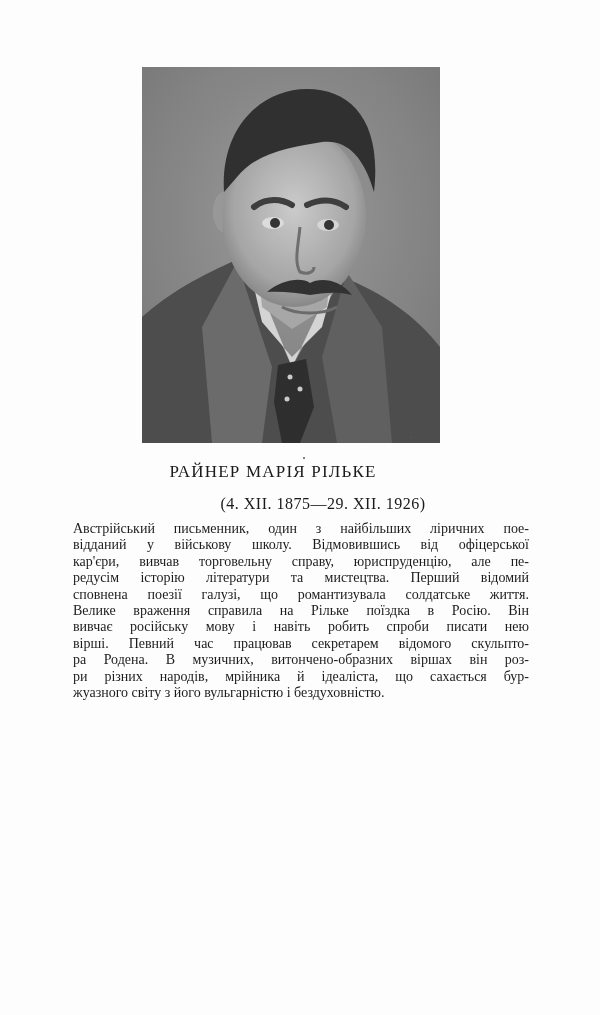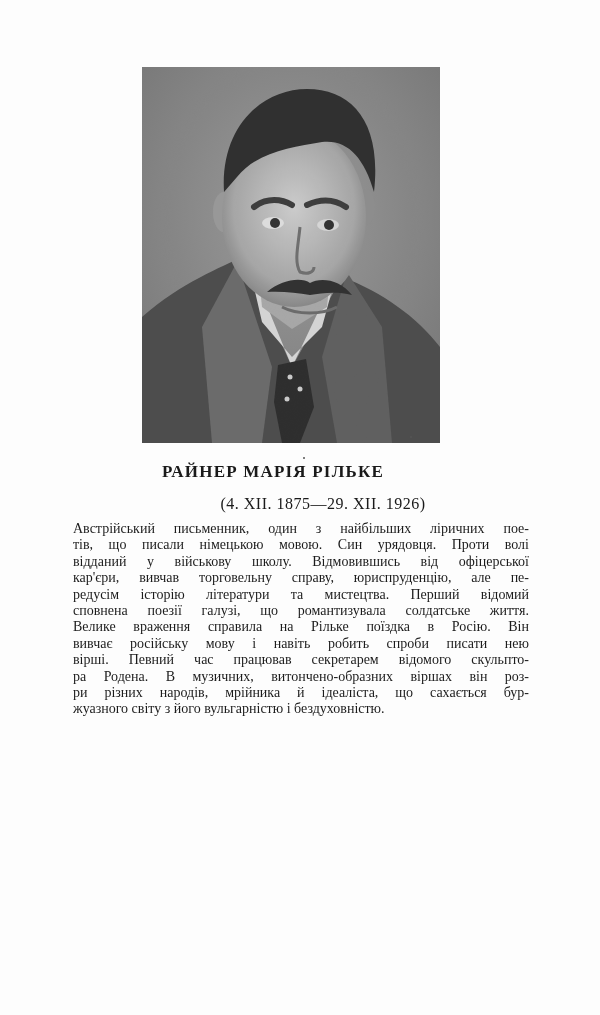--- a/index.html
+++ b/index.html
@@ -37,21 +37,20 @@
     }
     .title {
       position: absolute;
       left: 0;
       width: 546px;
       top: 462px;
       text-align: center;
       font-size: 17px;
       letter-spacing: 1.2px;
       color: #1a1a1a;
-      font-weight: bold;
     }
     .dates {
       position: absolute;
       left: 0;
       width: 600px;
       top: 495px;
       text-align: center;
       font-size: 16px;
       letter-spacing: 0.5px;
       padding-left: 46px;
@@ -151,21 +150,20 @@
   </div>
 
   <div class="speck" style="left:303px; top:457px;"></div>
   <div class="speck" style="left:410px; top:436px;"></div>
 
   <div class="title">РАЙНЕР МАРІЯ РІЛЬКЕ</div>
   <div class="dates">(4. XII. 1875—29. XII. 1926)</div>
 
   <div class="bio">
     <span class="line">Австрійський письменник, один з найбільших ліричних пое-</span>
-    <span class="line">тів, що писали німецькою мовою. Син урядовця. Проти волі</span>
     <span class="line">відданий у військову школу. Відмовившись від офіцерської</span>
     <span class="line">кар'єри, вивчав торговельну справу, юриспруденцію, але пе-</span>
     <span class="line">редусім історію літератури та мистецтва. Перший відомий</span>
     <span class="line">сповнена поезії галузі, що романтизувала солдатське життя.</span>
     <span class="line">Велике враження справила на Рільке поїздка в Росію. Він</span>
     <span class="line">вивчає російську мову і навіть робить спроби писати нею</span>
     <span class="line">вірші. Певний час працював секретарем відомого скульпто-</span>
     <span class="line">ра Родена. В музичних, витончено-образних віршах він роз-</span>
     <span class="line">ри різних народів, мрійника й ідеаліста, що сахається бур-</span>
     <span class="line last">жуазного світу з його вульгарністю і бездуховністю.</span>

